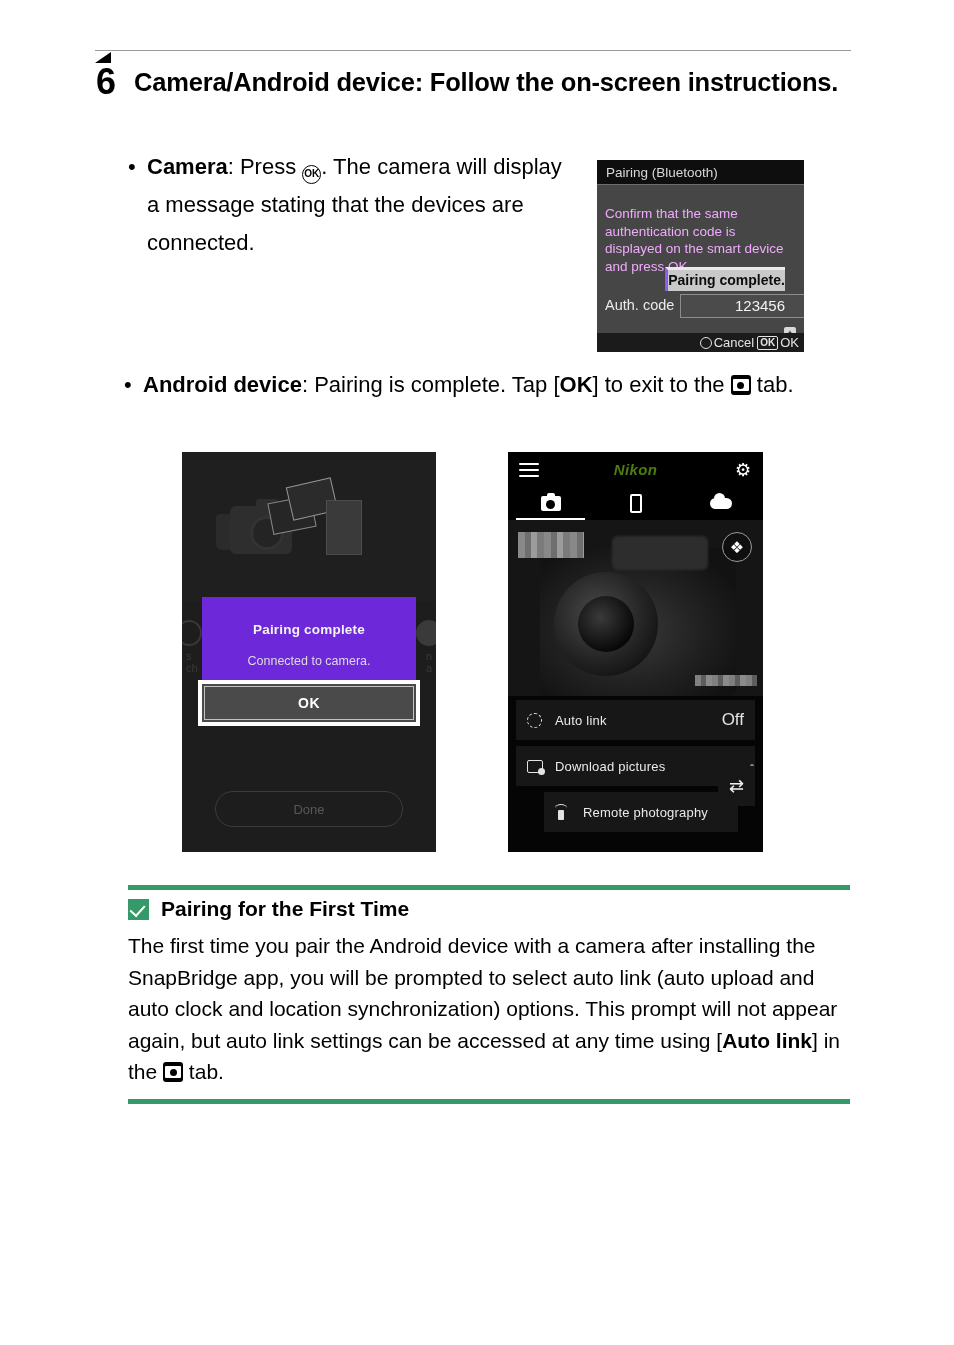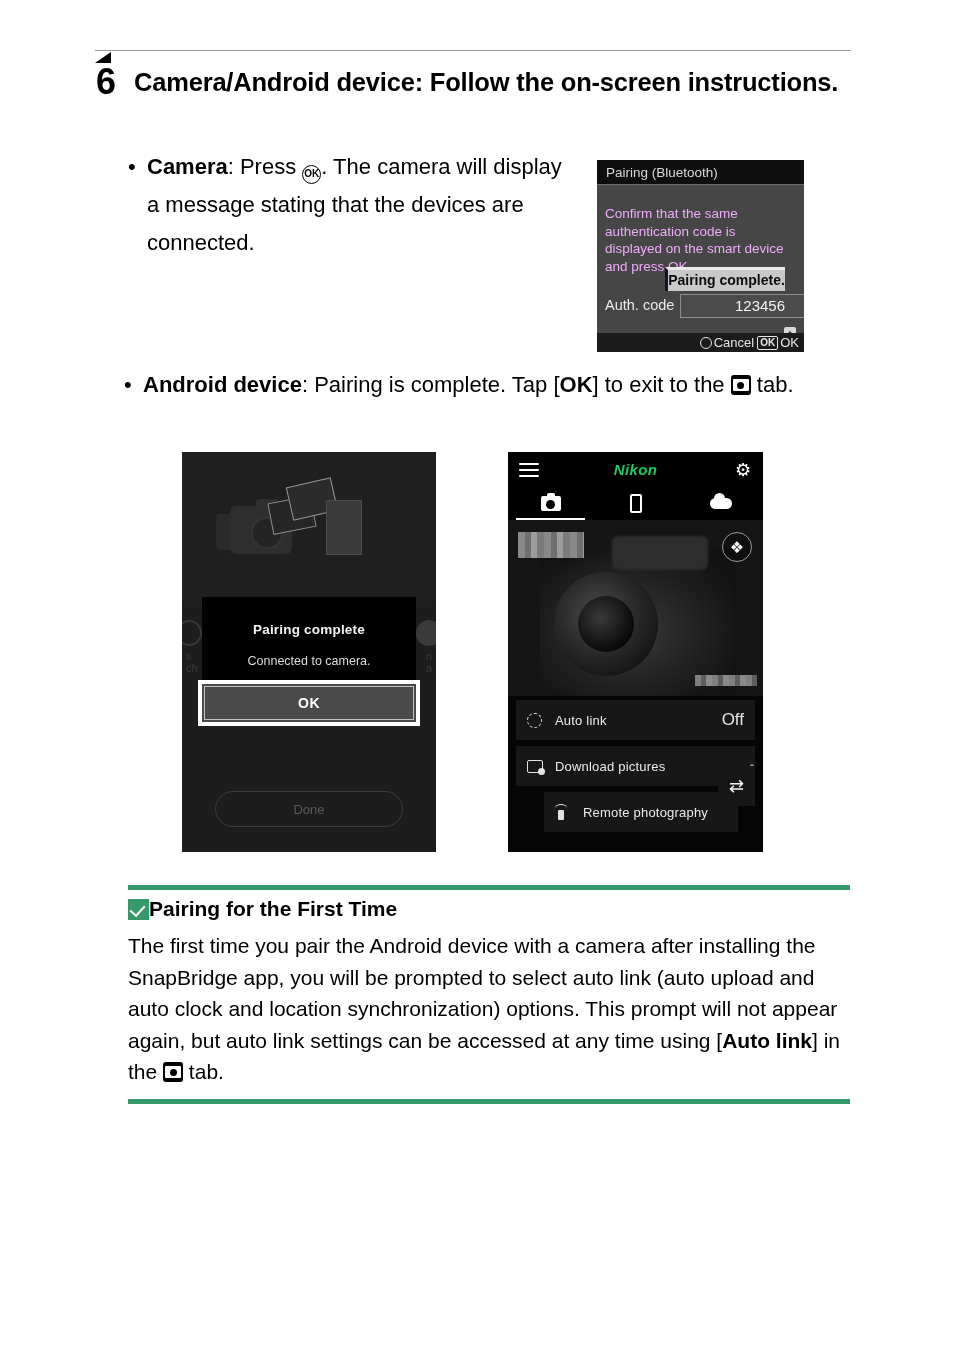--- a/index.html
+++ b/index.html
@@ -83,21 +83,21 @@
     border-bottom: 1px solid #6d6d6d;
   }
   .cam-body { position: relative; height: 167px; background: #464646; }
   .cam-msg {
     font-size: 13.5px; line-height: 17.5px; color: #f0abfc;
     padding: 20px 8px 0 8px;
   }
   .cam-complete {
     position: absolute; left: 68px; top: 82px; width: 120px; height: 24px;
     background: #c9c9c9; color: #0d0d0d;
-    border-left: 3px solid #0f172a; border-top: 3px solid #e9e9e9;
+    border-left: 3px solid #8b5cf6; border-top: 3px solid #e9e9e9;
     font-size: 14px; font-weight: 600; line-height: 21px; text-align: center;
   }
   .cam-auth-label {
     position: absolute; left: 8px; top: 112px; font-size: 14.5px; color: #eaeaea;
   }
   .cam-auth-box {
     position: absolute; left: 83px; top: 109px; width: 160px; height: 24px;
     border: 1px solid #8d8d8d; background: #4b4b4b;
     font-size: 15px; color: #f2f2f2; text-align: center; line-height: 22px;
   }
@@ -178,21 +178,21 @@
     position: absolute; left: 4px; top: 198px; width: 22px; height: 14px;
     color: #3a3a3a; font-size: 11px;
   }
   .hero-ghost-r {
     position: absolute; right: 4px; top: 198px; width: 22px; height: 14px;
     color: #3a3a3a; font-size: 11px; text-align: right;
   }
 
   .dialog {
     position: absolute; left: 20px; top: 145px; width: 214px; height: 105px;
-    background: #000000;
+    background: #6d28d9;
   }
   .dialog-title {
     text-align: center; color: #f3f3f3; font-size: 13.5px; font-weight: bold;
     padding-top: 25px; letter-spacing: 0.2px;
   }
   .dialog-sub {
     text-align: center; color: #dcdcdc; font-size: 12.5px; padding-top: 17px;
   }
   .ok-focus {
     position: absolute; left: 16px; top: 228px; width: 222px; height: 46px;
@@ -216,21 +216,21 @@
     position: relative; height: 35px; background: #000;
     display: flex; align-items: center; justify-content: center;
   }
   .burger {
     position: absolute; left: 11px; top: 11px; width: 20px; height: 14px;
   }
   .burger span {
     display: block; height: 2px; background: #fff; margin-bottom: 4px; border-radius: 1px;
   }
   .brand {
-    color: #22c55e; font-size: 15px; font-weight: bold; font-style: italic;
+    color: #4d7c0f; font-size: 15px; font-weight: bold; font-style: italic;
     letter-spacing: 0.4px;
   }
   .gear {
     position: absolute; right: 10px; top: 9px; width: 18px; height: 18px; color: #fff;
     font-size: 18px; line-height: 18px;
   }
   .tabs {
     position: relative; height: 33px; background: #000;
     display: flex; align-items: center;
   }
@@ -338,21 +338,21 @@
 
   
   .note-rule-top {
     position: absolute; left: 128px; top: 885px; width: 722px; height: 5px; background: #35996a;
   }
   .note-rule-bot {
     position: absolute; left: 128px; top: 1099px; width: 722px; height: 5px; background: #35996a;
   }
   .note-head {
     position: absolute; left: 128px; top: 897px;
-    display: flex; align-items: center; gap: 0;
+    display: flex; align-items: center; gap: 12px;
   }
   .note-check {
     width: 21px; height: 21px; background: #35996a; position: relative;
   }
   .note-check::after {
     content: ""; position: absolute; left: 5px; top: 3px;
     width: 7px; height: 12px; border: 2.6px solid #fff;
     border-top: none; border-left: none; transform: rotate(42deg);
   }
   .note-title { font-size: 21px; font-weight: bold; }

